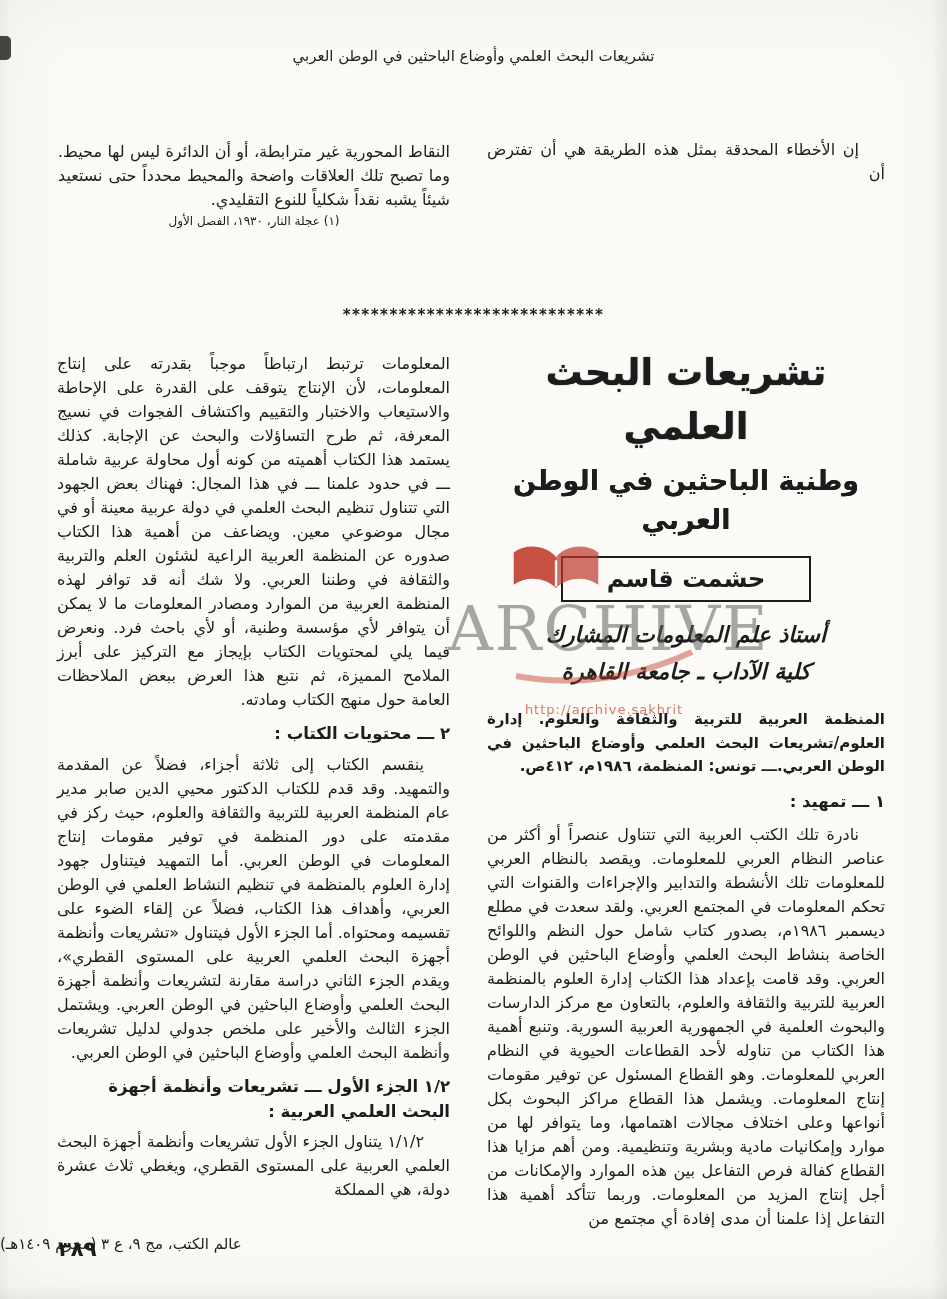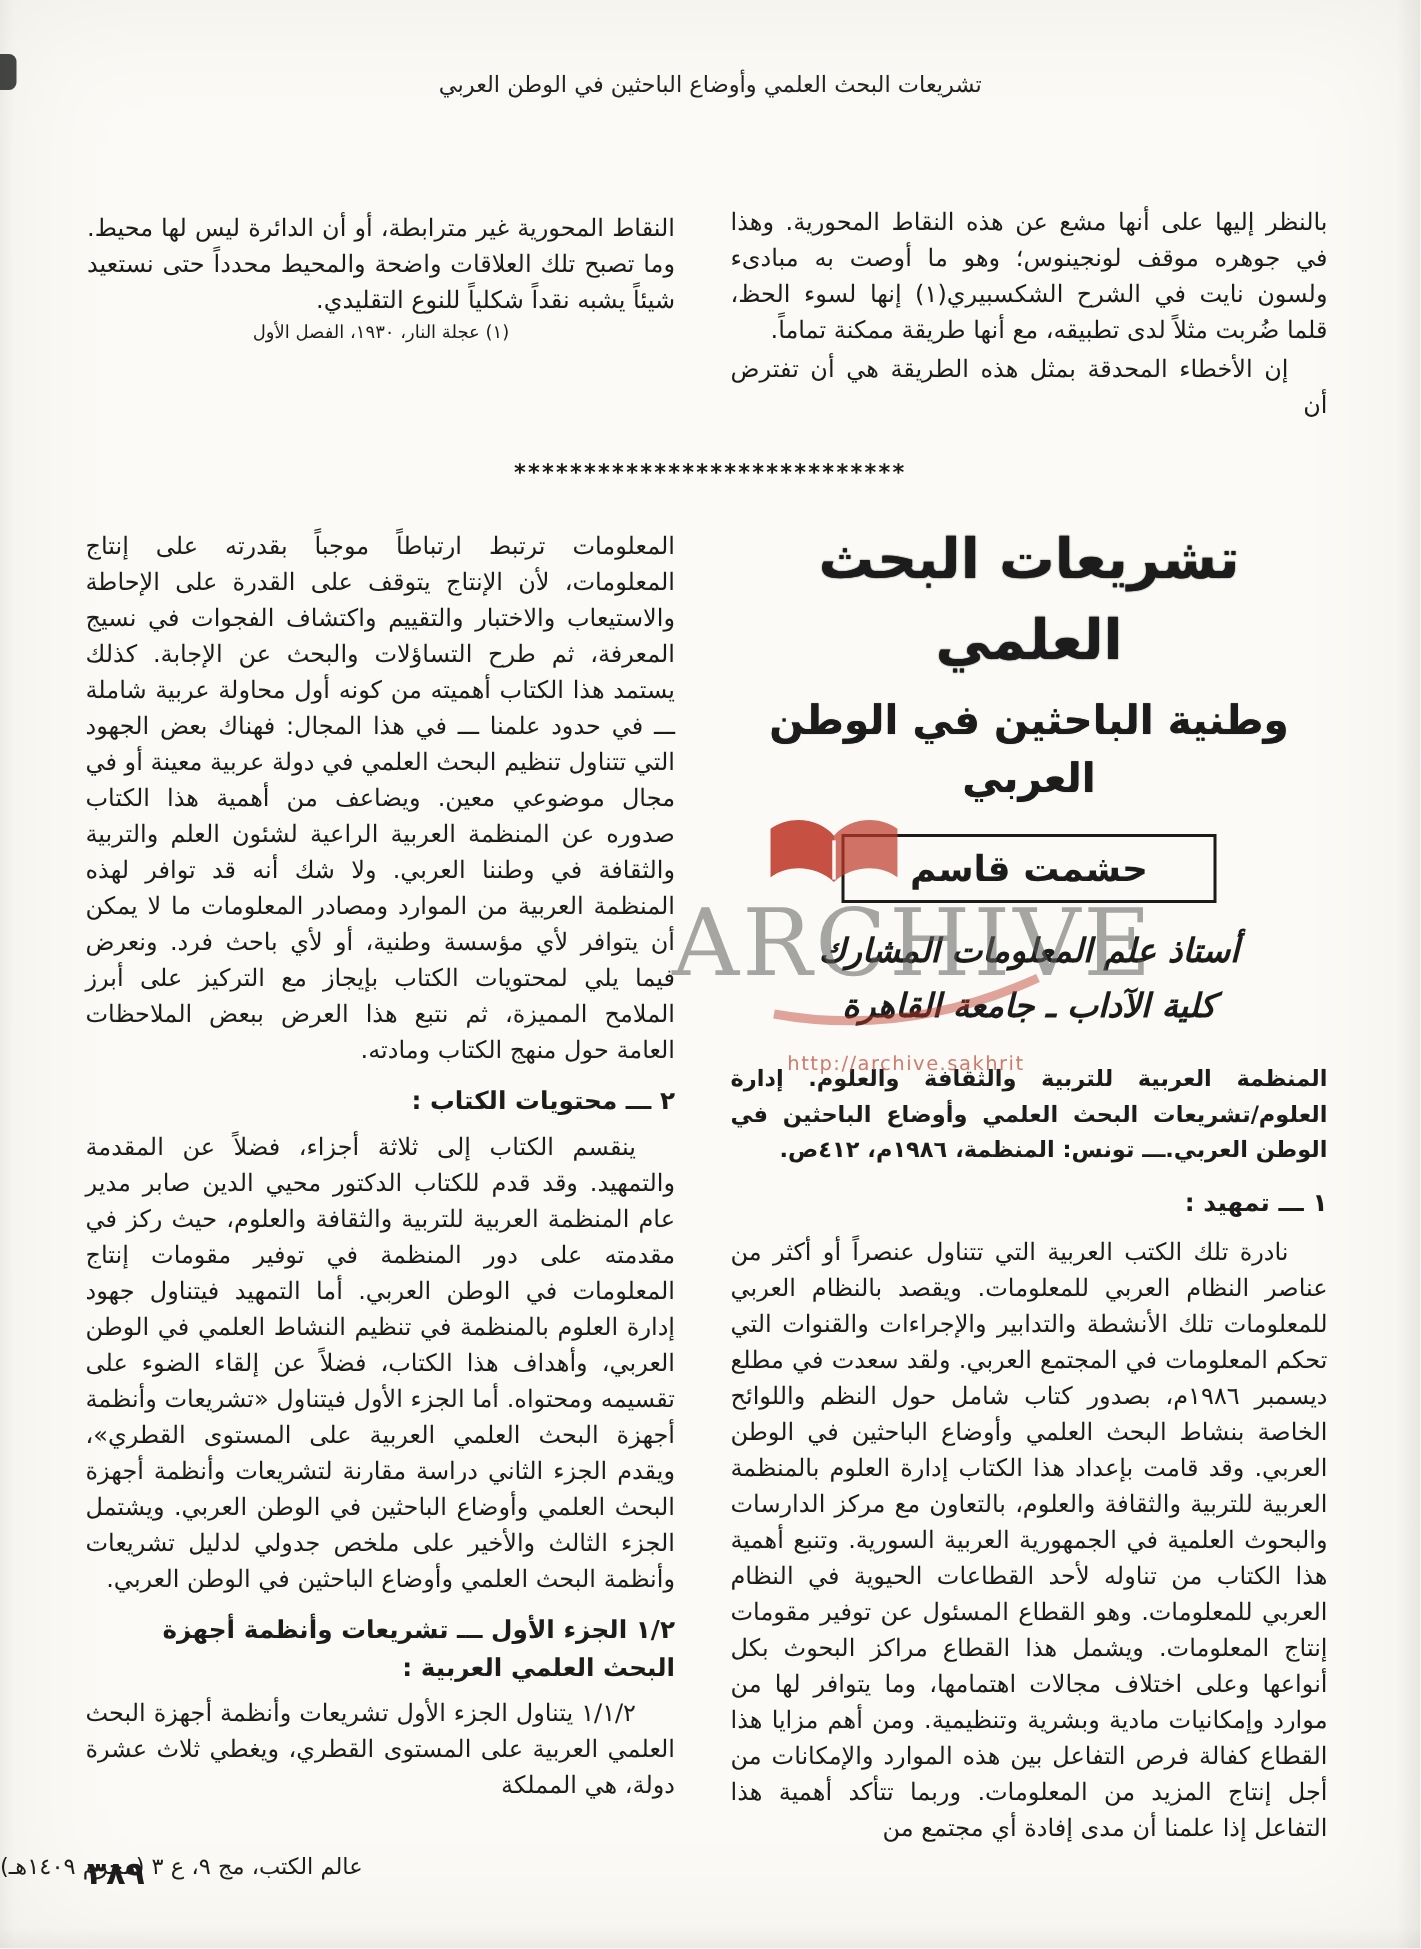--- a/index.html
+++ b/index.html
@@ -101,21 +101,20 @@
 </head>
 <body>
 
 <div class="page">
 
   <div class="scan-mark"></div>
 
   <header class="running-head">تشريعات البحث العلمي وأوضاع الباحثين في الوطن العربي</header>
 
   <section class="prev-right">
-    <p class="btxt">بالنظر إليها على أنها مشع عن هذه النقاط المحورية. وهذا في جوهره موقف لونجينوس؛ وهو ما أوصت به مبادىء ولسون نايت في الشرح الشكسبيري(١) إنها لسوء الحظ، قلما ضُربت مثلاً لدى تطبيقه، مع أنها طريقة ممكنة تماماً.</p>
     <p class="btxt second indent">إن الأخطاء المحدقة بمثل هذه الطريقة هي أن تفترض أن</p>
   </section>
 
   <section class="prev-left">
     <p class="btxt">النقاط المحورية غير مترابطة، أو أن الدائرة ليس لها محيط. وما تصبح تلك العلاقات واضحة والمحيط محدداً حتى نستعيد شيئاً يشبه نقداً شكلياً للنوع التقليدي.</p>
     <p class="footnote">(١) عجلة النار، ١٩٣٠، الفصل الأول</p>
   </section>
 
   <div class="separator">****************************</div>
 

